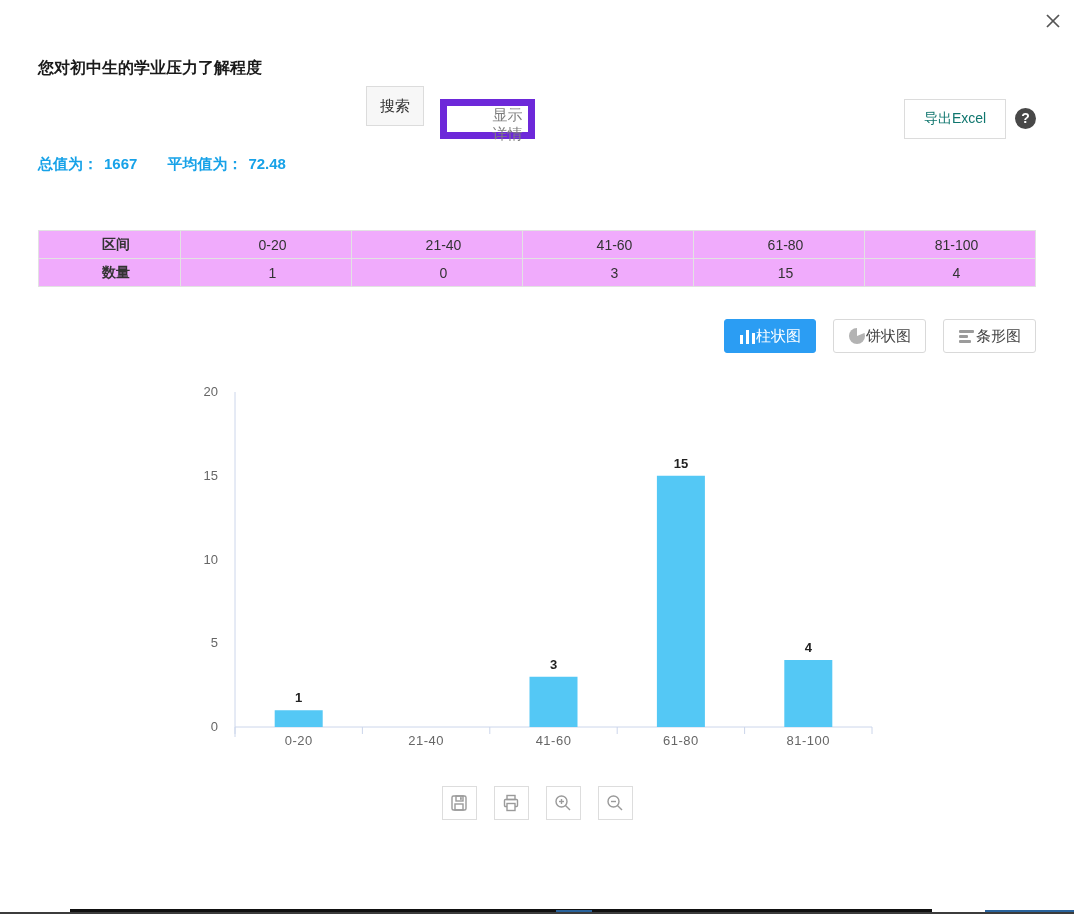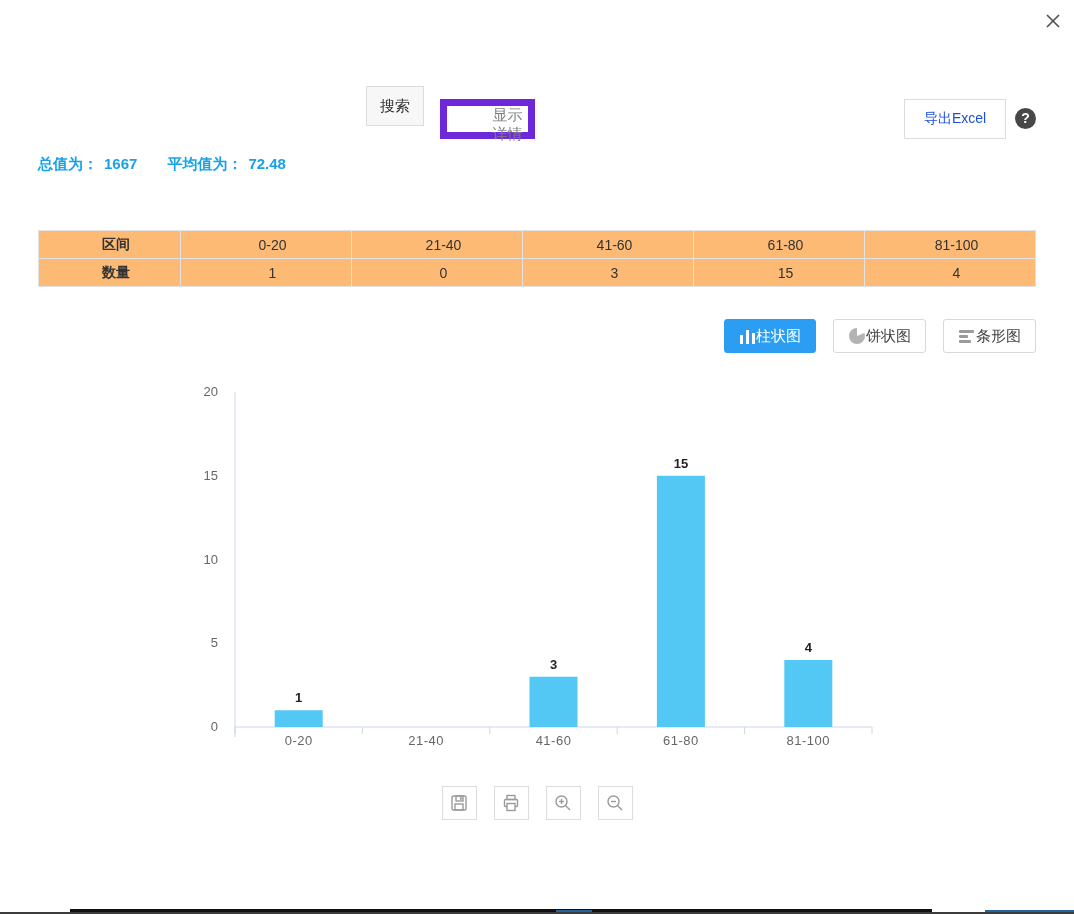--- a/index.html
+++ b/index.html
@@ -7,33 +7,33 @@
   .modal { position:relative; width:1074px; height:914px; background:#fff; overflow:hidden; }
 
   .close-btn { position:absolute; top:8px; left:1040px; width:26px; height:26px; border:none; background:transparent; cursor:pointer; }
 
   .q-title { position:absolute; left:38px; top:58px; font-size:16px; font-weight:bold; color:#1a1a1a; }
 
   .search-input { position:absolute; left:38px; top:99px; width:328px; height:40px; border:1px solid #dcdcdc; border-right:none; padding:0 12px; font-size:14px; color:#333; outline:none; }
   .search-input::placeholder { color:#aaa; }
   .search-btn { position:absolute; left:366px; top:86px; width:58px; height:40px; border:1px solid #dcdcdc; background:#f7f7f7; font-size:15px; color:#333; cursor:pointer; }
   .detail-btn { position:absolute; left:440px; top:99px; width:95px; height:40px; border:7px solid #6d28d9; background:#fff; font-size:15px; color:#7d7d7d; cursor:pointer;padding-left:40px; }
-  .export-btn { position:absolute; left:904px; top:99px; width:102px; height:40px; border:1px solid #dcdcdc; background:#fff; font-size:14px; color:#1d4ed8; cursor:pointer; }
+  .export-btn { position:absolute; left:904px; top:99px; width:102px; height:40px; border:1px solid #dcdcdc; background:#fff; font-size:14px; color:#0f766e; cursor:pointer; }
   .help-icon { position:absolute; left:1015px; top:108px; width:21px; height:21px; border-radius:50%; background:#484848; color:#fff; font-size:14px; font-weight:bold; text-align:center; line-height:21px; cursor:pointer; }
 
   .stats-line { position:absolute; left:38px; top:155px; font-size:15px; font-weight:bold; color:#17a2e8; }
   .stats-line .val { margin-left:6px; }
   .stats-line .lbl2 { margin-left:30px; }
 
   .interval-bar { position:absolute; left:38px; top:188px; width:998px; height:34px; background:#f6f6f6; font-size:15px; font-weight:bold; color:#222; line-height:34px; padding-left:22px; }
   .interval-bar .range { color:#ff7800; }
   .interval-bar select { margin:0 8px; width:52px; height:25px; font-size:14px; border:1px solid #999; background:#fff; color:#222; vertical-align:middle; }
 
   table.dist { position:absolute; left:38px; top:230px; width:998px; border-collapse:collapse; table-layout:fixed; font-size:14px; color:#333; }
-  table.dist td { border:1px solid #e2e2e2; height:28px; text-align:center; vertical-align:middle; background:#fdba74;padding-left:13px; }
+  table.dist td { border:1px solid #e2e2e2; height:28px; text-align:center; vertical-align:middle; background:#f0abfc;padding-left:13px; }
   table.dist td.hdr { font-weight:bold; width:142px; }
 
   .chart-switch { position:absolute; top:319px; right:38px; display:flex; gap:17px; }
   .cs-btn { height:34px; padding:0 14px; display:flex; align-items:center; gap:0; border:1px solid #d9d9d9; border-radius:3px; background:#fff; font-size:15px; color:#444; cursor:pointer; }
   .cs-btn.active { background:#2b9df3; border-color:#2b9df3; color:#fff; }
 
   .chart-wrap { position:absolute; left:0; top:382px; width:1074px; height:390px; }
 
   .chart-toolbar { position:absolute; top:786px; left:0; width:1074px; display:flex; justify-content:center; gap:17px; }
   .tool-btn { width:35px; height:34px; border:1px solid #ddd; background:#fff; display:flex; align-items:center; justify-content:center; cursor:pointer; }
@@ -50,20 +50,21 @@
 
 <div class="modal">
 
   <button class="close-btn" title="close">
     <svg class="icon-svg" width="20" height="20" viewBox="0 0 20 20" style="margin:auto">
       <line x1="4" y1="4" x2="16" y2="16" stroke="#555" stroke-width="1.7"></line>
       <line x1="16" y1="4" x2="4" y2="16" stroke="#555" stroke-width="1.7"></line>
     </svg>
   </button>
 
+  <div class="q-title">您对初中生的学业压力了解程度</div>
 
   <button class="search-btn">搜索</button>
   <button class="detail-btn">显示详情</button>
   <button class="export-btn">导出Excel</button>
   <span class="help-icon">?</span>
 
   <div class="stats-line">
     <span>总值为：</span><span class="val">1667</span><span class="lbl2">平均值为：</span><span class="val">72.48</span>
   </div>
 

